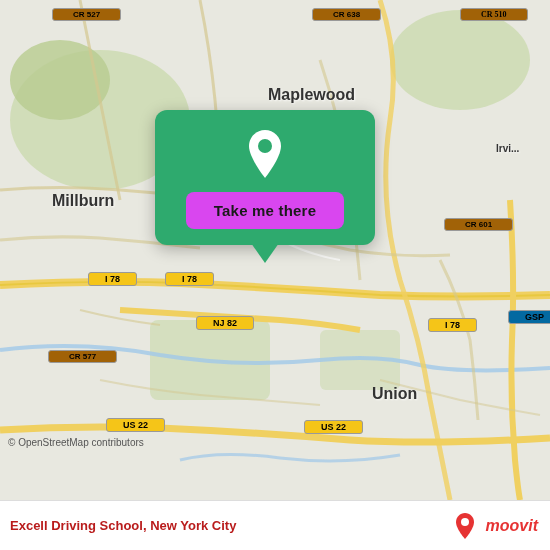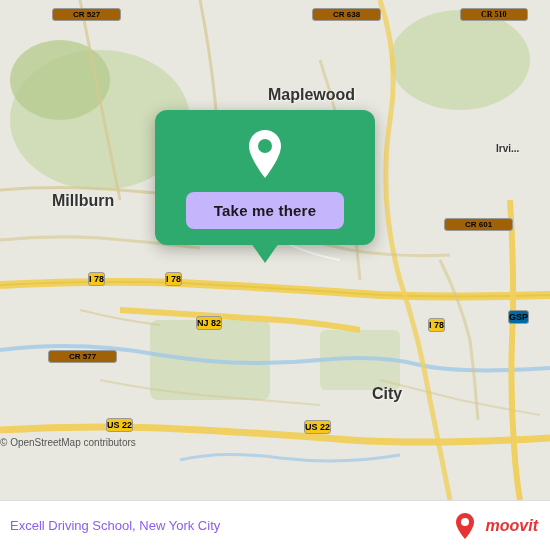--- a/index.html
+++ b/index.html
@@ -59,21 +59,21 @@
     #location-icon-wrapper {
       width: 52px;
       height: 52px;
       display: flex;
       align-items: center;
       justify-content: center;
       margin-bottom: 12px;
     }
 
     #take-me-there-btn {
-      background: #c4b5fd;
+      background: #d946ef;
       color: #1a1a1a;
       border: none;
       border-radius: 8px;
       padding: 10px 28px;
       font-size: 15px;
       font-weight: 600;
       cursor: pointer;
       letter-spacing: 0.2px;
       white-space: nowrap;
     }
@@ -85,53 +85,53 @@
       background: white;
       display: flex;
       align-items: center;
       justify-content: space-between;
       padding: 0 12px 0 10px;
       border-top: 1px solid #ddd;
     }
 
     #location-text {
       font-size: 13px;
-      color: #8b5cf6;
-      font-weight: 400;
+      color: #b91c1c;
+      font-weight: 700;
     }
 
     #moovit-logo {
       display: flex;
       align-items: center;
       gap: 10px;
     }
 
     #moovit-wordmark {
       font-size: 16px;
       font-weight: 700;
       color: #e63333;
       font-style: italic;
     }
 
     #osm-attribution {
       font-size: 10px;
       color: #555;
       position: absolute;
       bottom: 52px;
-      left: 0;
+      left: 8px;
     }
 
     
     .road-badge {
       position: absolute;
       background: #f5c518;
       color: #000;
       font-size: 9px;
       font-weight: bold;
-      padding: 1px 0;
+      padding: 1px 16px;
       border-radius: 3px;
       border: 1px solid #999;
     }
 
     .cr-badge {
       position: absolute;
       background: #a16207;
       color: #000;
       font-size: 8px;
       font-weight: bold;
@@ -202,21 +202,21 @@
   <div class="road-badge" style="top:318px; left:428px;">I 78</div>
   <div class="road-badge" style="top:316px; left:196px;">NJ 82</div>
   <div class="cr-badge" style="top:350px; left:48px;text-align:right;">CR 577</div>
   <div class="road-badge" style="top:418px; left:106px;">US 22</div>
   <div class="road-badge" style="top:420px; left:304px;">US 22</div>
   <div class="cr-badge" style="top:218px; left:444px;">CR 601</div>
   <div class="road-badge" style="top:310px; left:508px; background:#0369a1;">GSP</div>
 
   <div class="place-label" style="top:192px; left:52px;">Millburn</div>
   <div class="place-label" style="top:86px; left:268px;">Maplewood</div>
-  <div class="place-label" style="top:385px; left:372px;">City</div>
+  <div class="place-label" style="top:385px; left:372px;">Union</div>
   <div class="place-label" style="top:116px; left:496px; font-size:10px;margin-top:27px;">Irvi...</div>
 
   <div id="popup-card">
     <div id="location-icon-wrapper">
 
       <svg width="44" height="52" viewBox="0 0 44 52">
         <path d="M22 2C13.16 2 6 9.16 6 18C6 30 22 50 22 50C22 50 38 30 38 18C38 9.16 30.84 2 22 2Z" fill="white"></path>
         <circle cx="22" cy="18" r="7" fill="#2eaa6e"></circle>
       </svg>
     </div>

